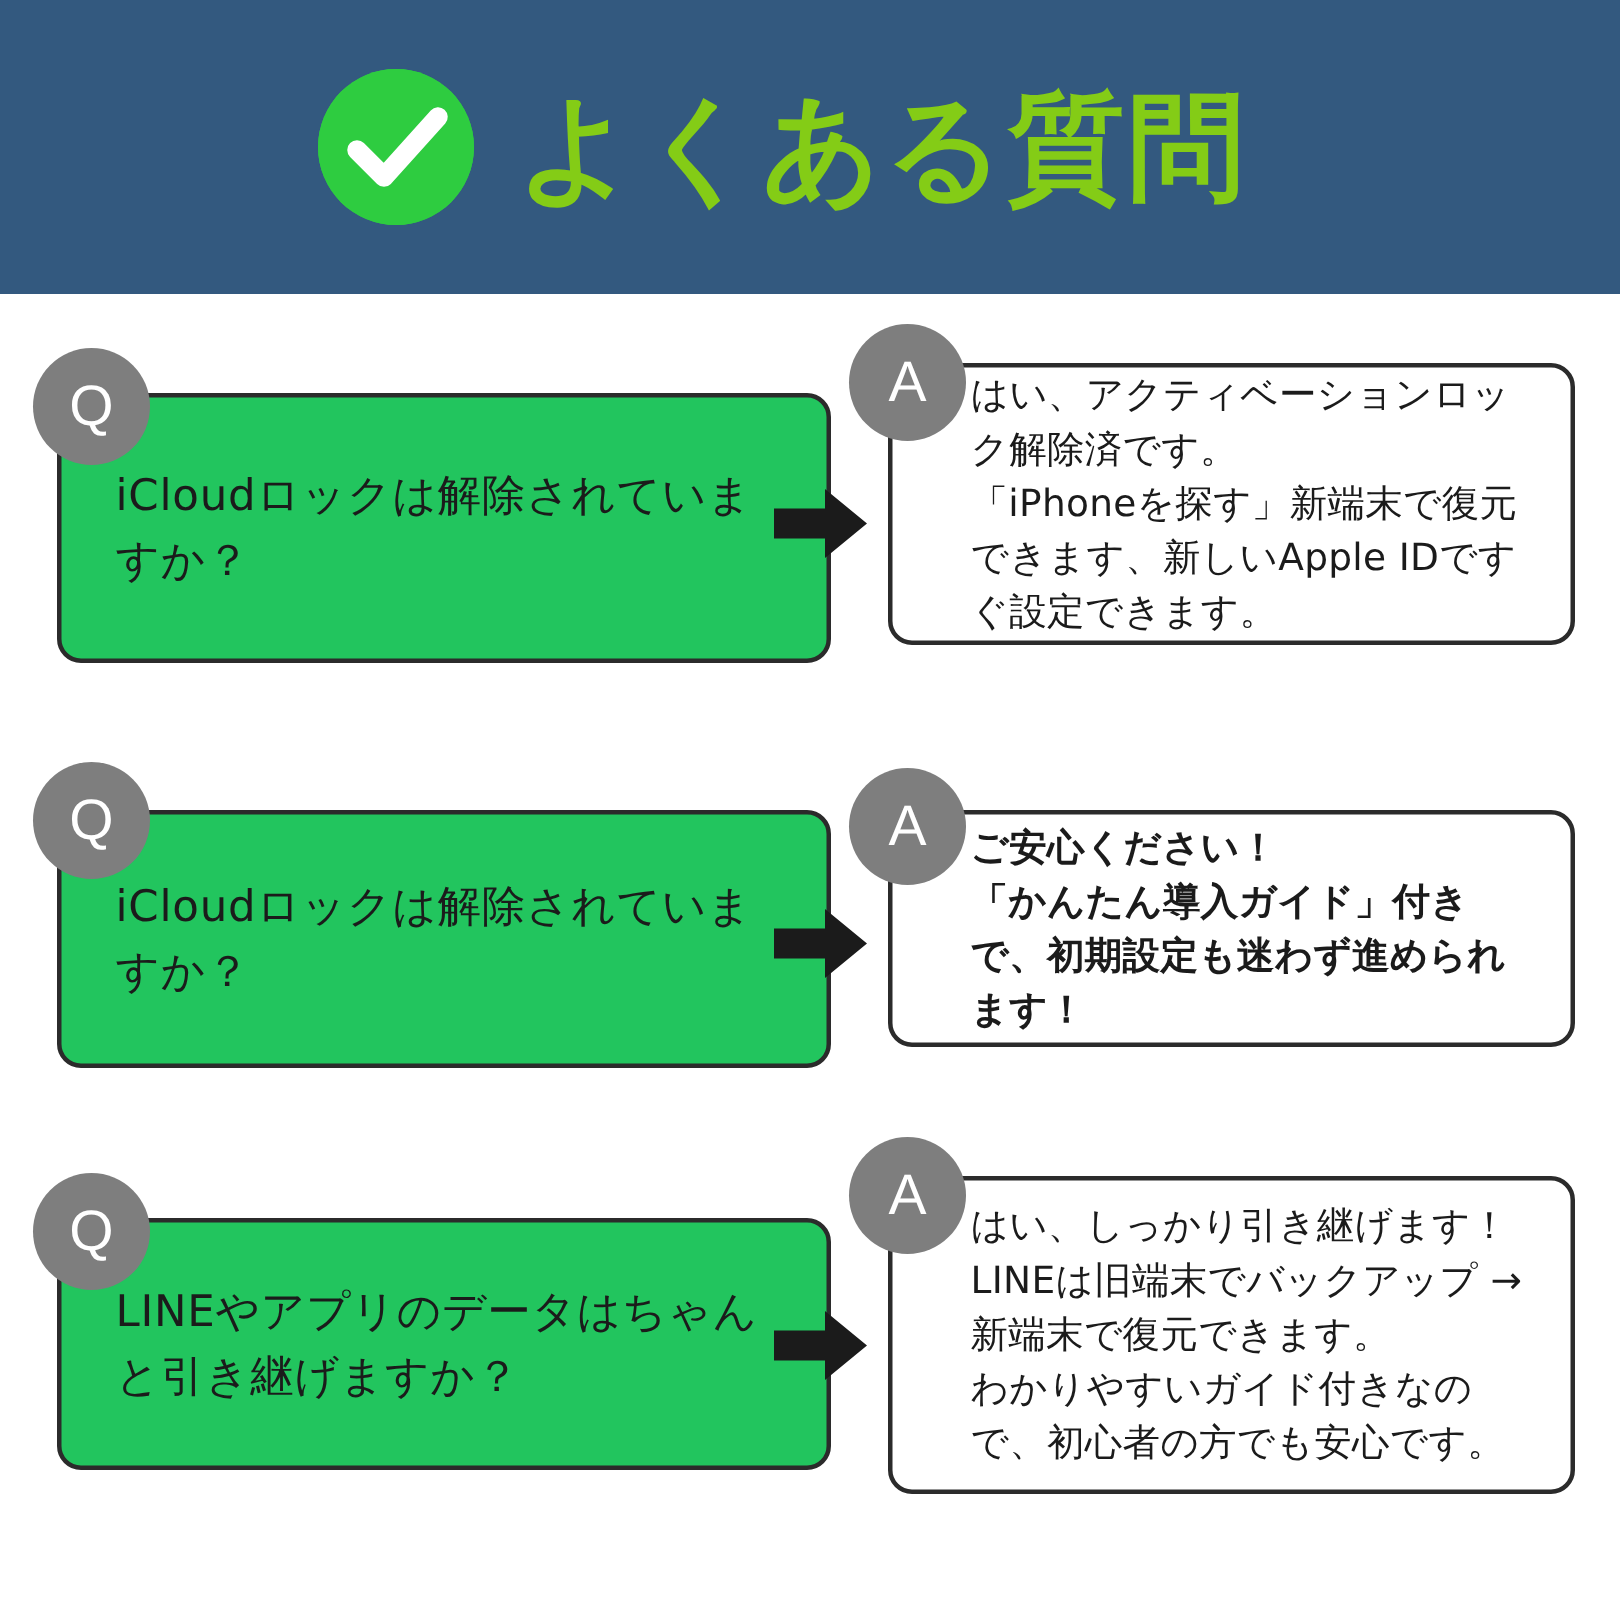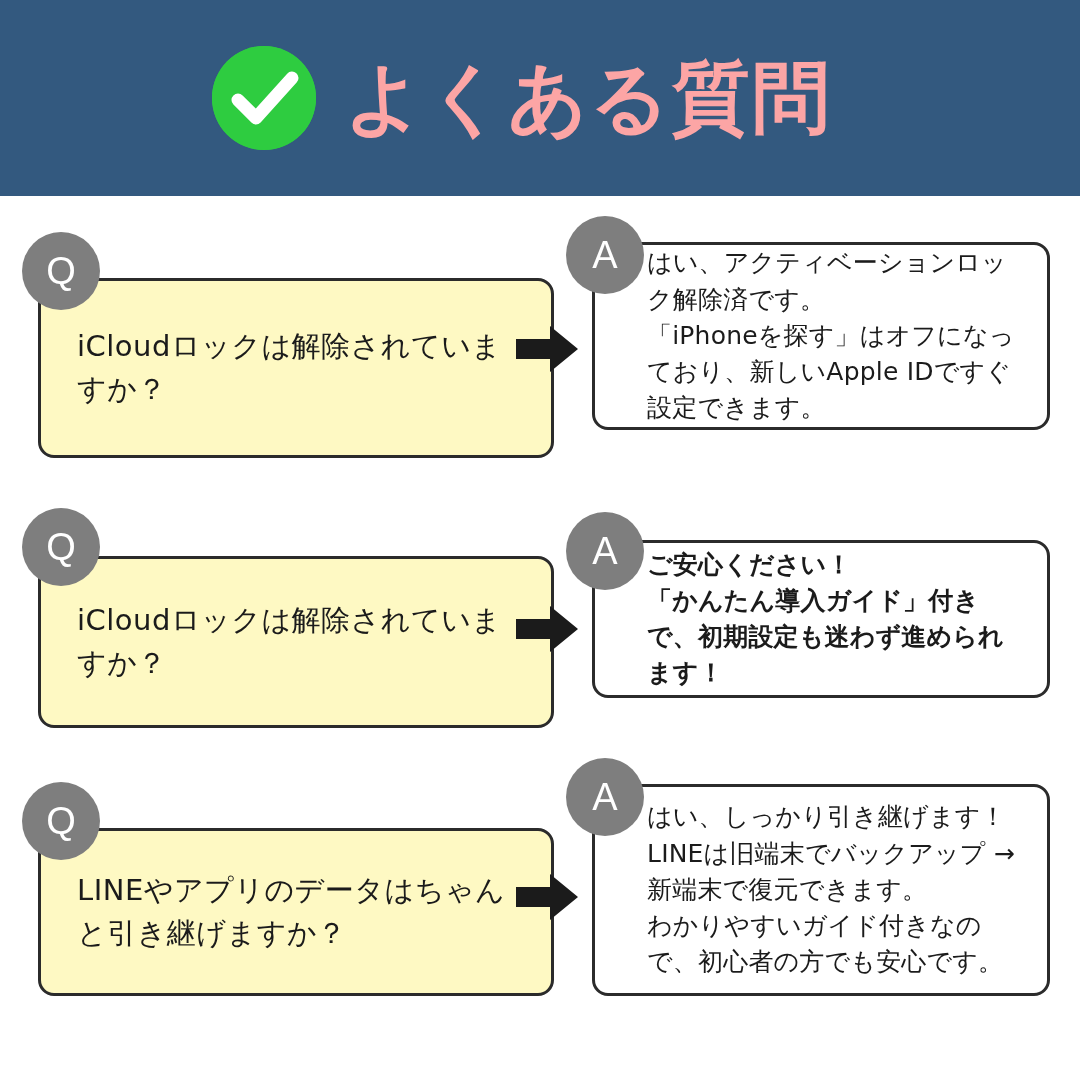--- a/index.html
+++ b/index.html
@@ -37,21 +37,21 @@
     background: #2ecc40;
     position: relative;
     flex: none;
   }
   .check-badge svg {
     position: absolute;
     left: 0;
     top: 0;
   }
   .header-title {
-    color: #fca5a5;
+    color: #84cc16;
     font-size: 78px;
     font-weight: bold;
     letter-spacing: 2px;
     line-height: 1;
     white-space: nowrap;
   }
 
   
   .faq-area {
     padding: 34px 0 0 0;
@@ -59,28 +59,27 @@
   .faq-row {
     position: relative;
     height: 268px;
   }
 
   
   .q-bubble {
     position: absolute;
     left: 38px;
     width: 516px;
-    background: #fef9c3;
+    background: #22c55e;
     border: 3px solid #2b2b2b;
     border-radius: 16px;
     box-sizing: border-box;
     display: flex;
     align-items: center;
     padding: 14px 24px 14px 36px;
-    margin-top: 16px;
   }
   .q-text {
     font-size: 29px;
     line-height: 1.5;
     color: #1b1b1b;
     letter-spacing: 0.5px;
     font-family: "DejaVu Sans", "Liberation Sans", sans-serif;
   }
 
   
@@ -171,21 +170,21 @@
       <div class="q-text">iCloudロックは解除されていますか？</div>
     </div>
     <div class="tag tag-q">Q</div>
     <div class="arrow">
       <svg width="62" height="46" viewBox="0 0 62 46" aria-hidden="true">
         <polygon points="0,13 34,13 34,0 62,23 34,46 34,33 0,33" fill="#1b1b1b"></polygon>
       </svg>
     </div>
     <div class="a-bubble">
       <div class="a-text" style="white-space:pre-line">はい、アクティベーションロック解除済です。
-「iPhoneを探す」はオフになっており、新しいApple IDですぐ設定できます。</div>
+「iPhoneを探す」新端末で復元できます、新しいApple IDですぐ設定できます。</div>
     </div>
     <div class="tag tag-a">A</div>
   </div>
 
   <div class="faq-row row2">
     <div class="q-bubble">
       <div class="q-text">iCloudロックは解除されていますか？</div>
     </div>
     <div class="tag tag-q">Q</div>
     <div class="arrow">

